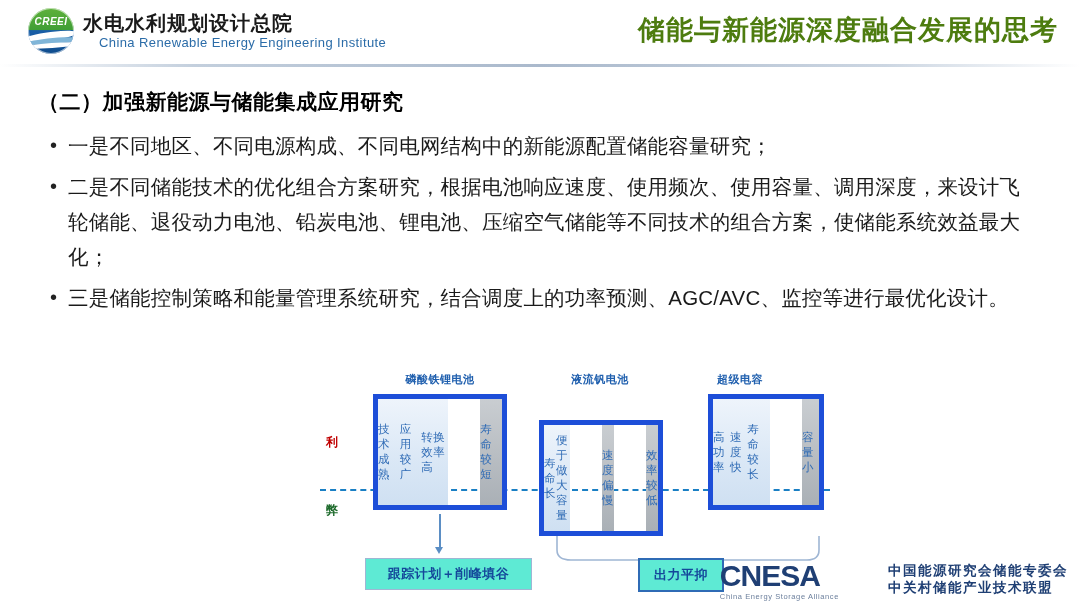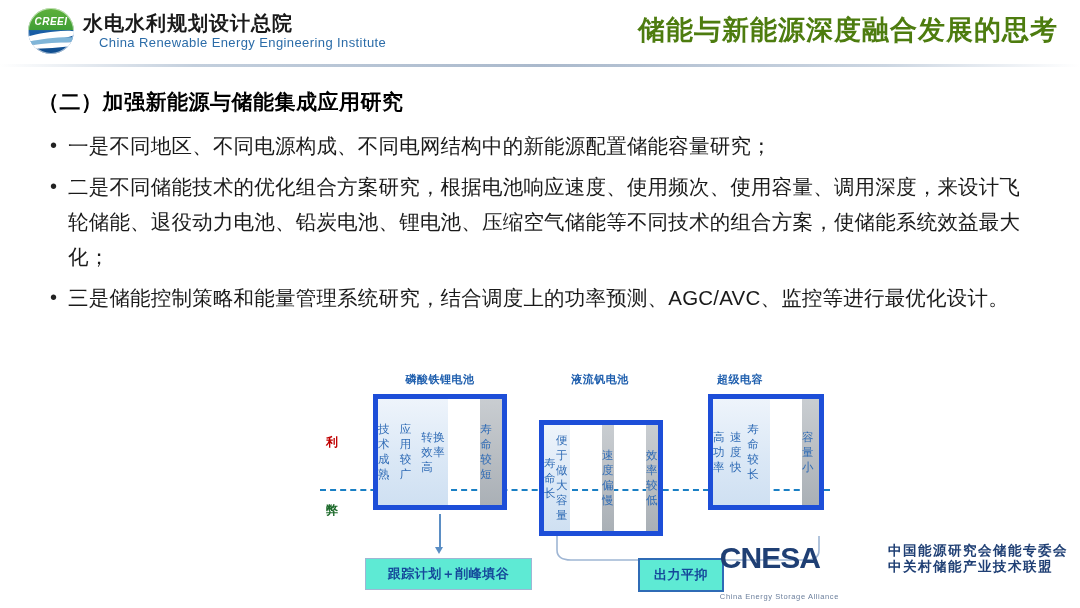--- a/index.html
+++ b/index.html
@@ -66,25 +66,25 @@
 
   .result-box{position:absolute;border:2px solid #2f6bb5;background:#5eead4;
     display:flex;align-items:center;justify-content:center;
     font-size:13px;font-weight:bold;color:#14479a;letter-spacing:.5px;}
   .result-box.soft{border:1.5px solid #9fb6d4;}
   .arrow-line{position:absolute;width:1.5px;background:#5b8ec4;}
   .arrow-head{position:absolute;width:0;height:0;border-left:4.5px solid transparent;
     border-right:4.5px solid transparent;border-top:7px solid #5b8ec4;}
 
   
-  .cnesa{position:absolute;right:12px;bottom:8px;display:flex;align-items:flex-start;gap:8px;}
+  .cnesa{position:absolute;right:12px;bottom:8px;display:flex;align-items:center;gap:8px;}
   .cnesa-left{line-height:1;text-align:left;}
   .cnesa-word{font-size:30px;font-weight:bold;color:#1f3f74;letter-spacing:-1px;
     font-family:"Liberation Sans",sans-serif;position:relative;}
-  .cnesa-sub{font-size:7.5px;color:#6b7f9c;letter-spacing:.6px;margin-top:20px;}
+  .cnesa-sub{font-size:7.5px;color:#6b7f9c;letter-spacing:.6px;margin-top:2px;}
   .cnesa-right{line-height:1.25;margin-left:41px;}
   .cnesa-cn{font-size:13.5px;font-weight:bold;color:#1f3f74;letter-spacing:1.5px;}
 </style>
 </head>
 <body>
 
 <div class="slide">
 
   <div class="header">
     <div class="logo-wrap">

